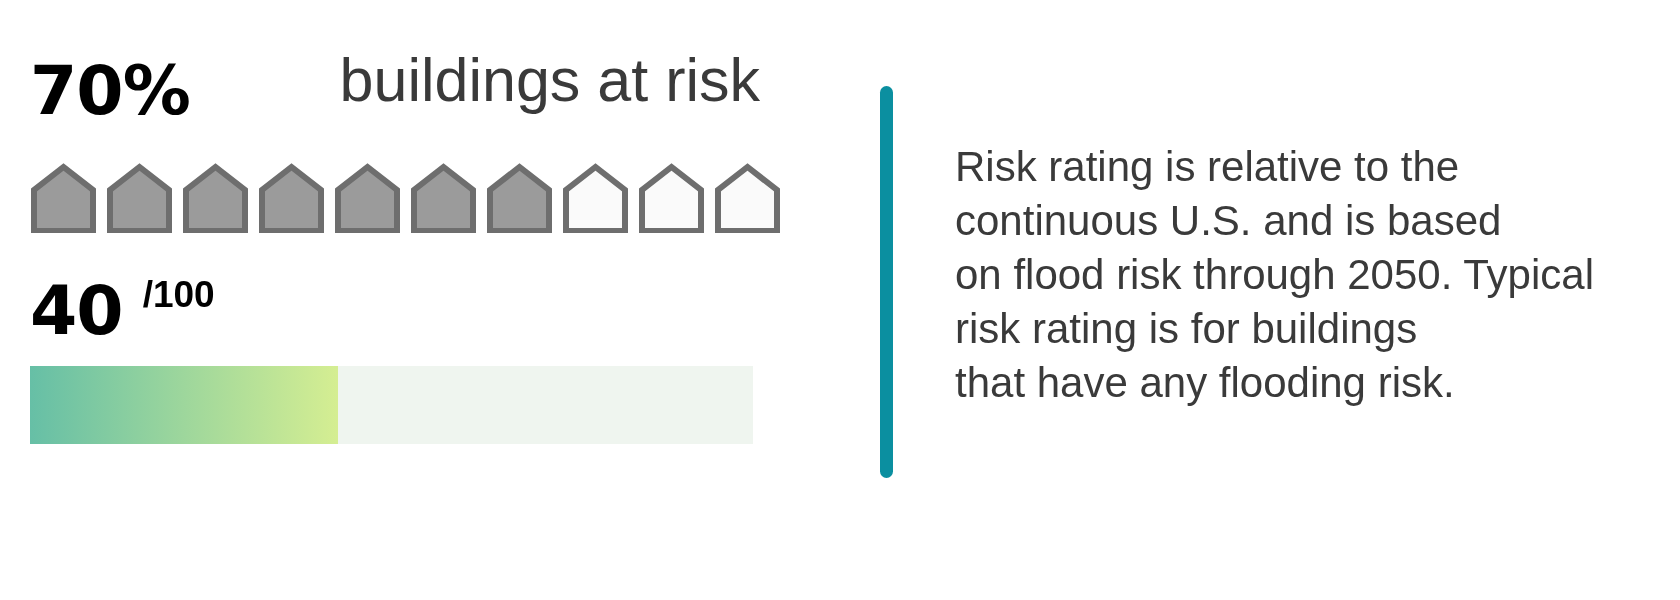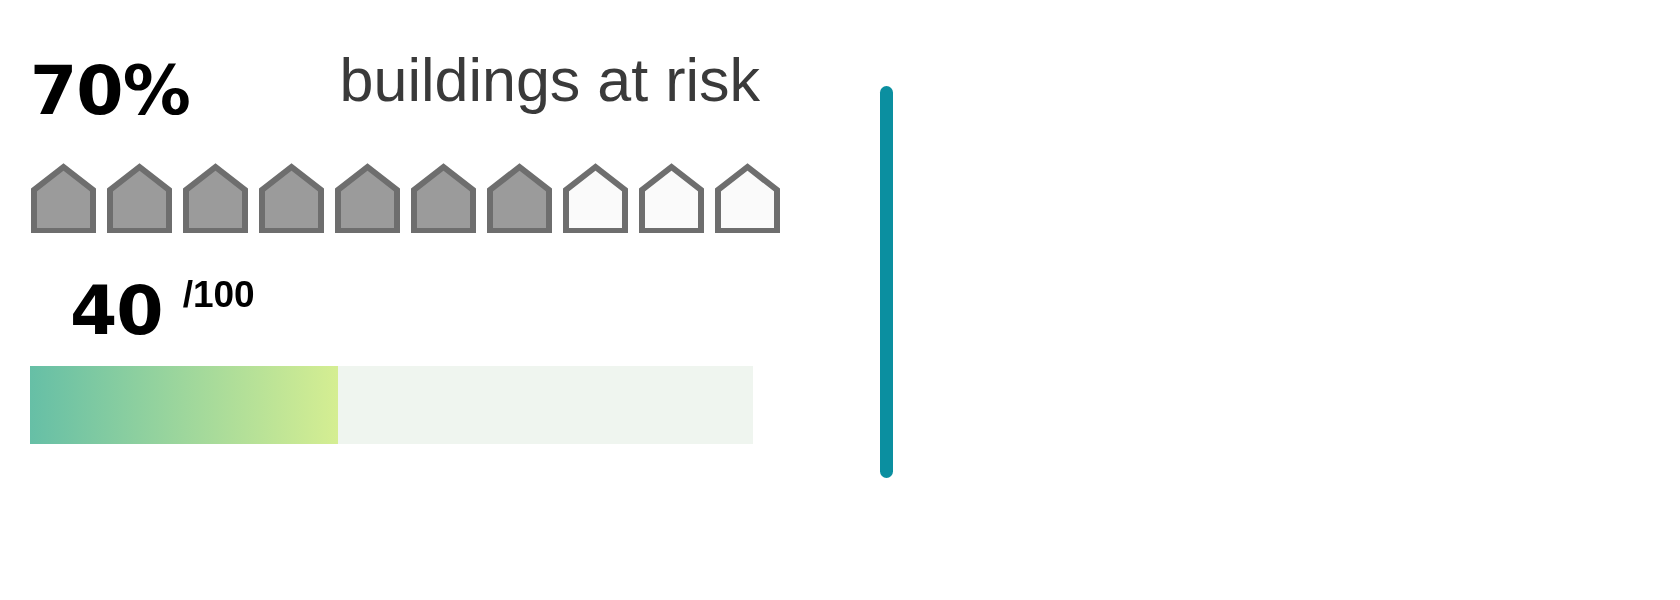--- a/index.html
+++ b/index.html
@@ -164,27 +164,36 @@
         <path d="M4 68 L4 27 L33.5 4 L63 27 L63 68 Z" fill="#fafafa" stroke="#6e6e6e" stroke-width="6" stroke-linejoin="miter"></path>
       </svg>
       <svg class="house" viewBox="0 0 67 70">
         <path d="M4 68 L4 27 L33.5 4 L63 27 L63 68 Z" fill="#fafafa" stroke="#6e6e6e" stroke-width="6" stroke-linejoin="miter"></path>
       </svg>
       <svg class="house" viewBox="0 0 67 70">
         <path d="M4 68 L4 27 L33.5 4 L63 27 L63 68 Z" fill="#fafafa" stroke="#6e6e6e" stroke-width="6" stroke-linejoin="miter"></path>
       </svg>
     </div>
 
-  <div class="left-col" style="top:275px;margin-left:40px;">
+  <div class="left-col" style="top:275px;">
     <div class="stat-row">
       <span class="stat-value">40</span>
       <span class="stat-denominator">/100</span>
     </div>
   </div>
 
   <div class="bar-wrap" style="background: rgb(239, 245, 239);">
     <div class="bar-fill" id="bar-fill" style="width: 42.6%; background: linear-gradient(90deg, rgb(102, 191, 166) 0%, rgb(213, 238, 146) 100%);"></div>
   </div>
 
   <div class="divider" id="divider" style="background: rgb(11, 143, 160);"></div>
 
+  <div class="right-col">
+    <div class="note" id="note-body">
+        <span class="note-line">Risk rating is relative to the</span>
+        <span class="note-line">continuous U.S. and is based</span>
+        <span class="note-line">on flood risk through 2050. Typical</span>
+        <span class="note-line">risk rating is for buildings</span>
+        <span class="note-line">that have any flooding risk.</span>
+      </div>
+  </div>
 
 </div>
 
 </body></html>

